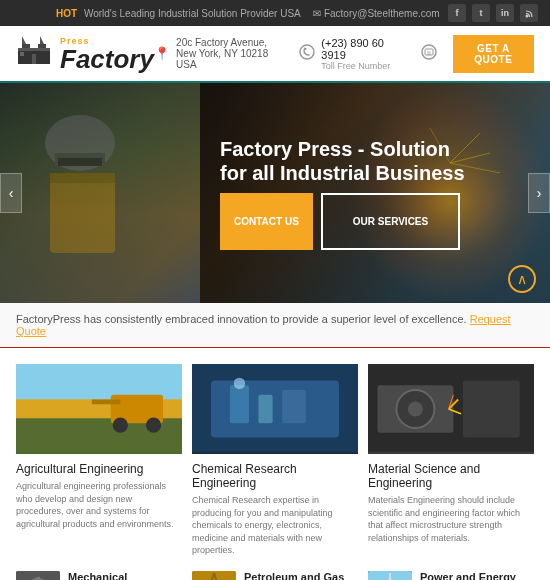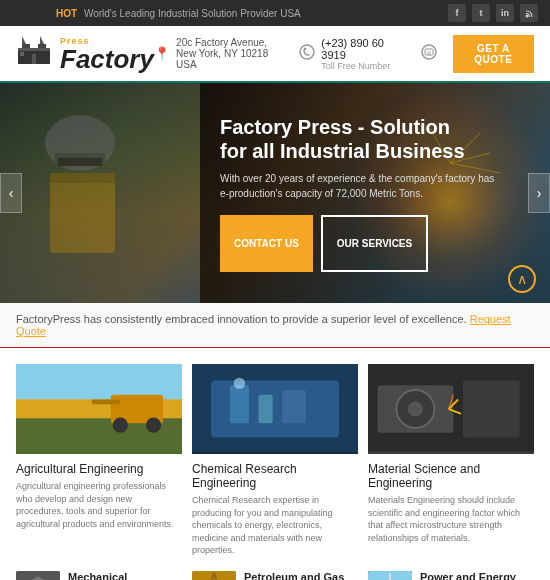--- a/index.html
+++ b/index.html
@@ -88,21 +88,21 @@
     .hero-subtitle { font-size: 10px; color: #ddd; margin-bottom: 14px; line-height: 1.5; max-width: 280px; }
     .hero-buttons { display: flex; gap: 8px; }
     .btn-contact {
       background: #f5a623; color: #fff; border: none;
       padding: 23px 14px; font-size: 10px; font-weight: bold;
       cursor: pointer; text-transform: uppercase;
     }
     .btn-services {
       background: transparent; color: #fff;
       border: 2px solid #fff;
-      padding: 7px 14px; font-size: 10px; font-weight: bold;
+      padding: 7px 30px; font-size: 10px; font-weight: bold;
       cursor: pointer; text-transform: uppercase;
     }
     .hero-arrow-left, .hero-arrow-right {
       position: absolute; top: 50%; transform: translateY(-50%);
       background: rgba(255,255,255,0.15);
       color: #fff; border: 1px solid rgba(255,255,255,0.3);
       width: 22px; height: 40px;
       display: flex; align-items: center; justify-content: center;
       cursor: pointer; font-size: 14px; z-index: 3;
     }
@@ -167,20 +167,23 @@
     .small-name { font-size: 11px; font-weight: bold; color: #222; margin-bottom: 3px; }
   </style>
 </head>
 <body>
 
 <div class="top-bar">
   <div class="top-bar-left">
     <span>
       <span class="top-bar-tag">HOT</span>
       <span>World's Leading Industrial Solution Provider USA</span>
+    </span>
+    <span style="color:#aaa; cursor:pointer;">
+      ✉ <span>Factory@Steeltheme.com</span>
     </span>
   </div>
   <div class="top-bar-right">
     <div class="social-icon">f</div>
     <div class="social-icon">t</div>
     <div class="social-icon">in</div>
     <div class="social-icon">
       <svg width="9" height="9" viewBox="0 0 9 9">
           <circle cx="2" cy="7" r="1.5" fill="#ccc"></circle>
           <path d="M1 4.5 Q4.5 4.5 4.5 8" stroke="#ccc" stroke-width="1.2" fill="none"></path>
@@ -281,21 +284,20 @@
       <line x1="100" y1="80" x2="140" y2="70" stroke="#ffcc00" stroke-width="1" opacity="0.7"></line>
       <line x1="100" y1="80" x2="80" y2="45" stroke="#ffcc00" stroke-width="1" opacity="0.5"></line>
       <line x1="100" y1="80" x2="150" y2="90" stroke="#ffcc00" stroke-width="1" opacity="0.6"></line>
     </svg>
   </div>
   <div class="hero-arrow-left">‹</div>
   <div class="hero-content">
     <div class="hero-title">
       Factory Press - Solution<br>for all Industrial Business
     </div>
-    <div class="hero-subtitle">With over 20 years of experience &amp; the company's factory has e-production's capacity of 72,000 Metric Tons.</div>
     <div class="hero-buttons">
       <button class="btn-contact">CONTACT US</button>
       <button class="btn-services">OUR SERVICES</button>
     </div>
   </div>
   <div class="hero-arrow-right">›</div>
   <div class="hero-scroll-up">∧</div>
 </div>
 
 <div class="banner-strip">
@@ -313,21 +315,21 @@
           <rect x="0" y="35" width="175" height="20" fill="#DAA520"></rect>
           <rect x="0" y="55" width="175" height="35" fill="#556B2F"></rect>
 
           <rect x="100" y="30" width="55" height="30" fill="#cc8800" rx="3"></rect>
           <circle cx="110" cy="62" r="8" fill="#333"></circle>
           <circle cx="145" cy="62" r="8" fill="#333"></circle>
           <rect x="80" y="35" width="30" height="5" fill="#aa7700"></rect>
         </svg>
       </div>
       <div class="service-name">Agricultural Engineering</div>
-      <div class="service-desc">Agricultural engineering professionals who develop and design new procedures, tools and superior for agricultural products and environments.</div>
+      <div class="service-desc">Agricultural engineering professionals who develop and design new procedures, over and systems for agricultural products and environments.</div>
     </div>
     <div class="service-card-top">
       <div class="service-img img-chem">
         <svg width="100%" height="90" viewBox="0 0 175 90">
           <rect x="0" y="0" width="175" height="90" fill="#1a3a5a"></rect>
           <rect x="20" y="15" width="135" height="60" fill="#2a5a8a" rx="4"></rect>
 
           <rect x="40" y="20" width="20" height="40" fill="#3a7aaa" rx="2"></rect>
           <rect x="70" y="30" width="15" height="30" fill="#4a8aaa" rx="2"></rect>
           <rect x="95" y="25" width="25" height="35" fill="#3a6a9a" rx="2"></rect>

